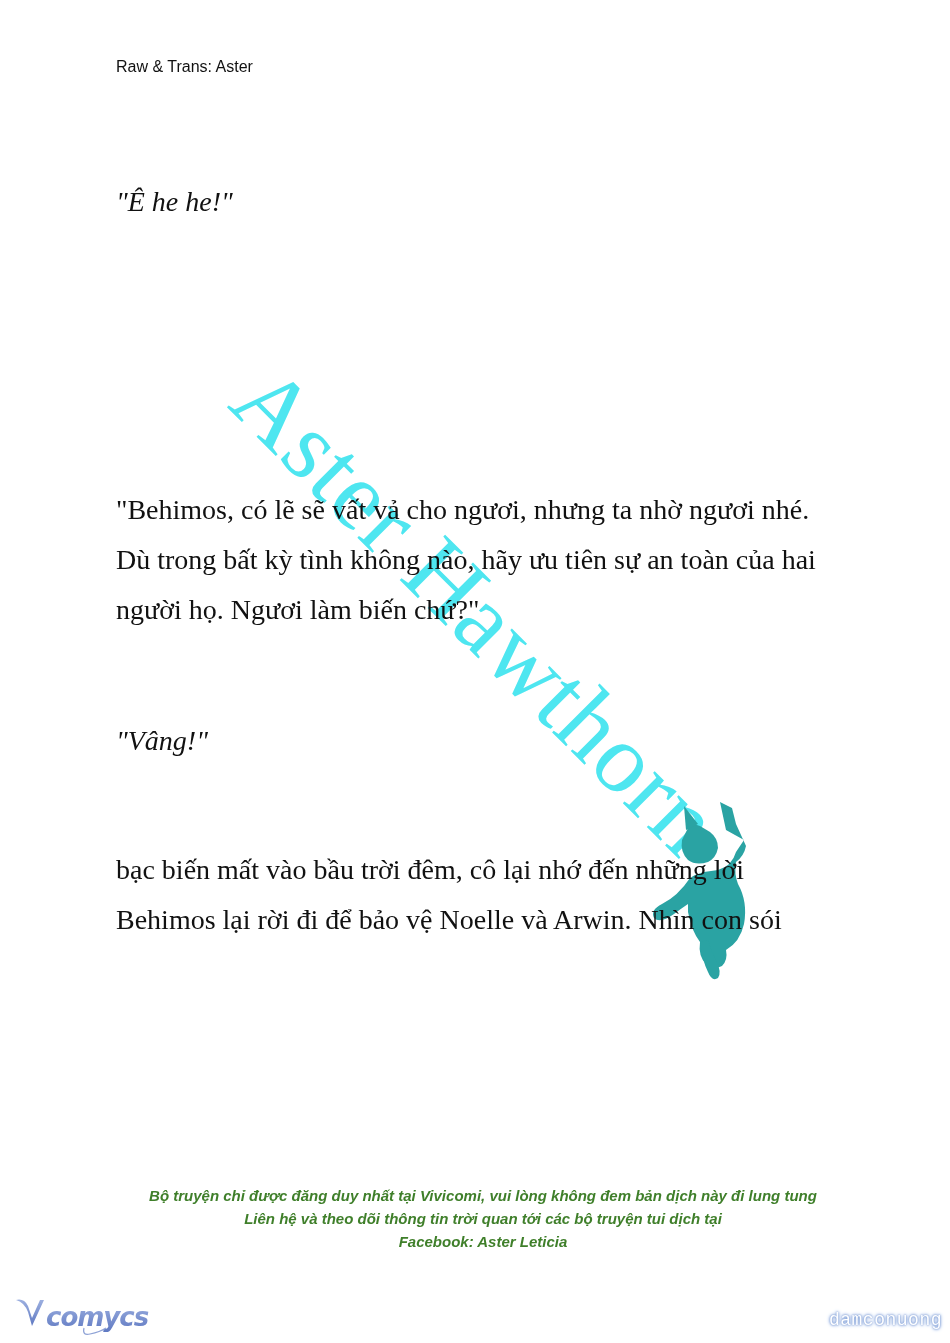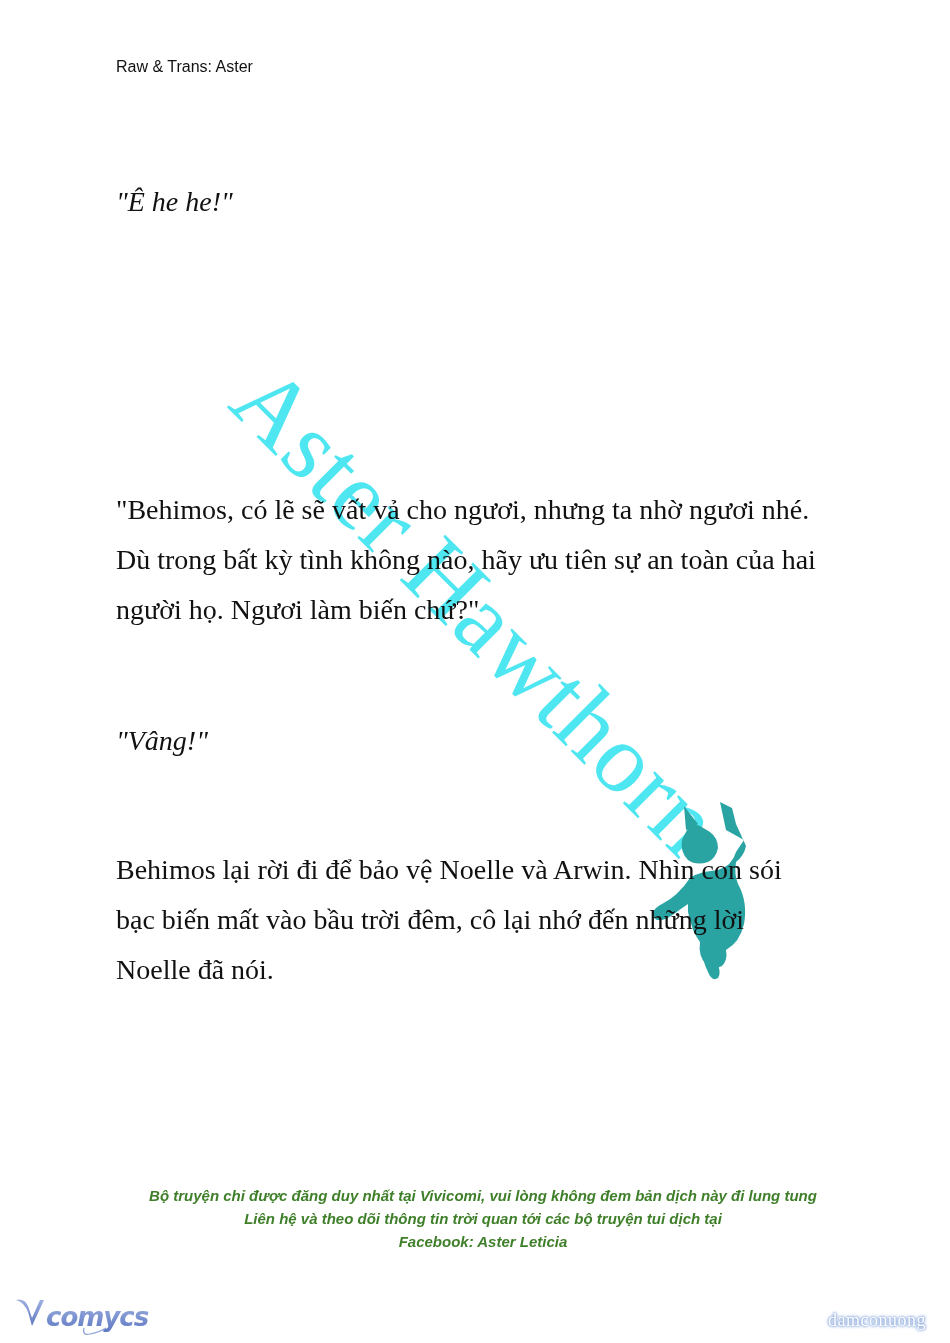--- a/index.html
+++ b/index.html
@@ -76,23 +76,23 @@
 
     .logo-left {
       position: absolute;
       left: 10px;
       top: 1292px;
       width: 140px;
       height: 46px;
     }
     .logo-right {
       position: absolute;
-      right: 24px;
+      right: 8px;
       top: 1310px;
-      font-family: Liberation Serif, serif;
+      font-family: Liberation Mono, monospace;
       font-size: 18px;
       color: #ffffff;
       letter-spacing: 0.5px;
       text-shadow: 0 0 2px #7a9bd6, 0 0 3px #7a9bd6, 0 0 4px #9fb8e6;
     }
   </style>
 </head>
 <body>
 
 <div class="page">
@@ -125,23 +125,22 @@
     <span class="line">"Behimos, có lẽ sẽ vất vả cho ngươi, nhưng ta nhờ ngươi nhé.</span>
     <span class="line">Dù trong bất kỳ tình không nào, hãy ưu tiên sự an toàn của hai</span>
     <span class="line">người họ. Ngươi làm biến chứ?"</span>
   </div>
 
   <div class="para italic" style="top:716px;">
     <span class="line">"Vâng!"</span>
   </div>
 
   <div class="para" style="top:845px;">
+    <span class="line">bạc biến mất vào bầu trời đêm, cô lại nhớ đến những lời</span>
     <span class="line">Behimos lại rời đi để bảo vệ Noelle và Arwin. Nhìn con sói</span>
-    <span class="line">bạc biến mất vào bầu trời đêm, cô lại nhớ đến những lời</span>
-    <span class="line">Noelle đã nói.</span>
   </div>
 
   <div class="notice">
     <span class="line">Bộ truyện chỉ được đăng duy nhất tại Vivicomi, vui lòng không đem bản dịch này đi lung tung</span>
     <span class="line">Liên hệ và theo dõi thông tin trời quan tới các bộ truyện tui dịch tại</span>
     <span class="line">Facebook: Aster Leticia</span>
   </div>
 
   <svg class="logo-left" viewBox="0 0 140 46" xmlns="http://www.w3.org/2000/svg">
     <defs>

